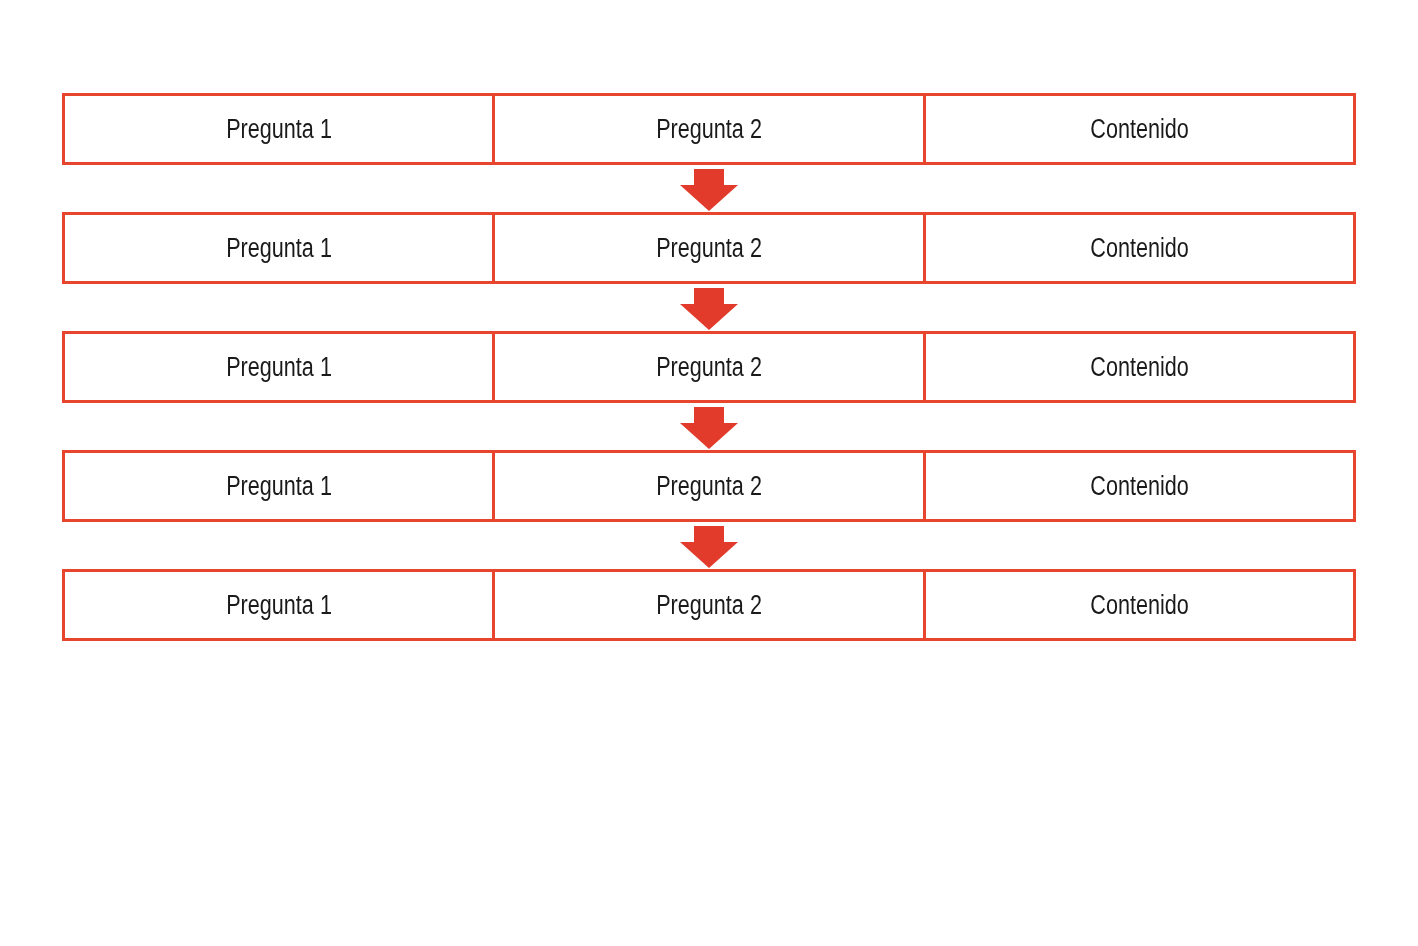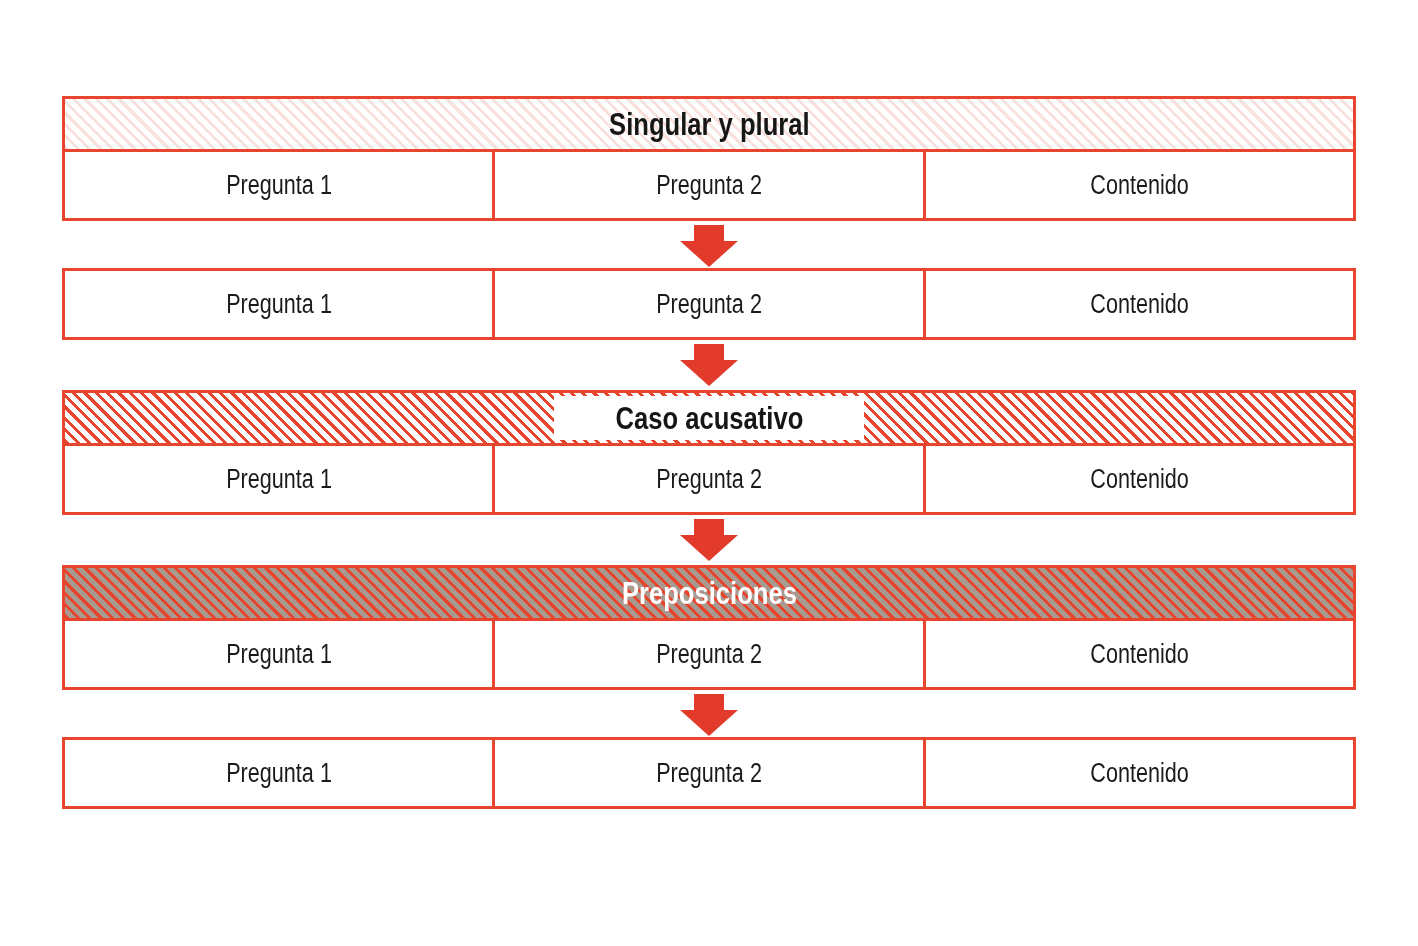--- a/index.html
+++ b/index.html
@@ -92,25 +92,20 @@
     border-right: 29px solid transparent;
     border-top: 26px solid var(--arrow);
   }
 </style>
 </head>
 <body>
 
 <div class="diagram" style="--border: #e8452f; --arrow: #e23a2b;">
 
   <div class="section" style="--stripe: #f9e2de; --base: #ffffff; --title-color: #161616;">
-    <div class="sec-header">
-      <div class="title-wrap">
-        <span class="sec-title">Singular y plural</span>
-      </div>
-    </div>
     <div class="sec-row">
       <div class="cell">
         <span class="cell-text">Pregunta 1</span>
       </div>
       <div class="cell">
         <span class="cell-text">Pregunta 2</span>
       </div>
       <div class="cell">
         <span class="cell-text">Contenido</span>
       </div>
@@ -139,25 +134,20 @@
   </div>
 
   <div class="arrow-gap">
     <div class="arrow">
       <div class="arrow-stem"></div>
       <div class="arrow-head"></div>
     </div>
   </div>
 
   <div class="section" style="--stripe: #e8452f; --base: #ffffff; --title-color: #161616;">
-    <div class="sec-header">
-      <div class="title-wrap boxed">
-        <span class="sec-title">Caso acusativo</span>
-      </div>
-    </div>
     <div class="sec-row">
       <div class="cell">
         <span class="cell-text">Pregunta 1</span>
       </div>
       <div class="cell">
         <span class="cell-text">Pregunta 2</span>
       </div>
       <div class="cell">
         <span class="cell-text">Contenido</span>
       </div>
@@ -165,25 +155,20 @@
   </div>
 
   <div class="arrow-gap">
     <div class="arrow">
       <div class="arrow-stem"></div>
       <div class="arrow-head"></div>
     </div>
   </div>
 
   <div class="section" style="--stripe: #e8452f; --base: #a89a91; --title-color: #ffffff;">
-    <div class="sec-header">
-      <div class="title-wrap">
-        <span class="sec-title">Preposiciones</span>
-      </div>
-    </div>
     <div class="sec-row">
       <div class="cell">
         <span class="cell-text">Pregunta 1</span>
       </div>
       <div class="cell">
         <span class="cell-text">Pregunta 2</span>
       </div>
       <div class="cell">
         <span class="cell-text">Contenido</span>
       </div>

